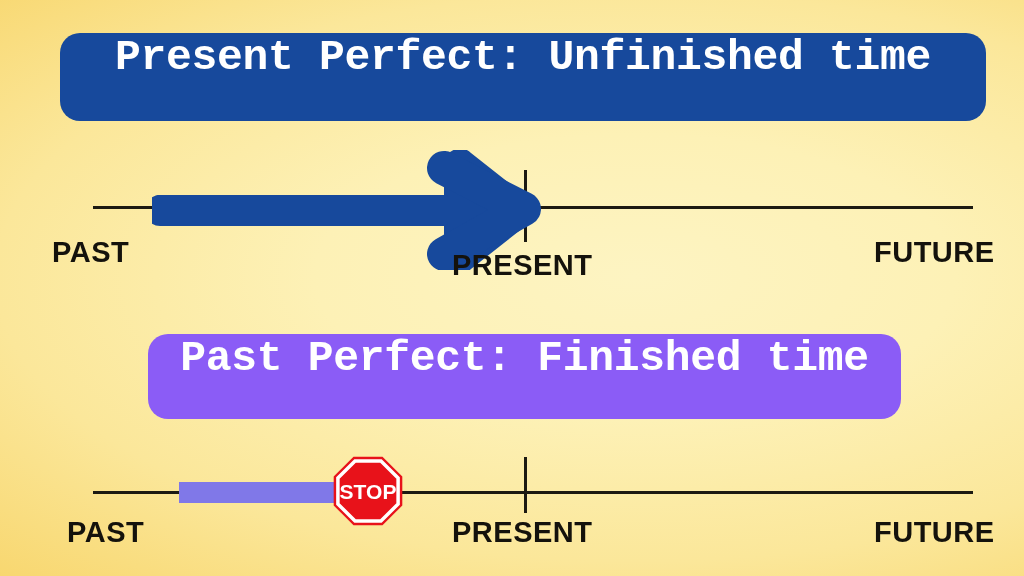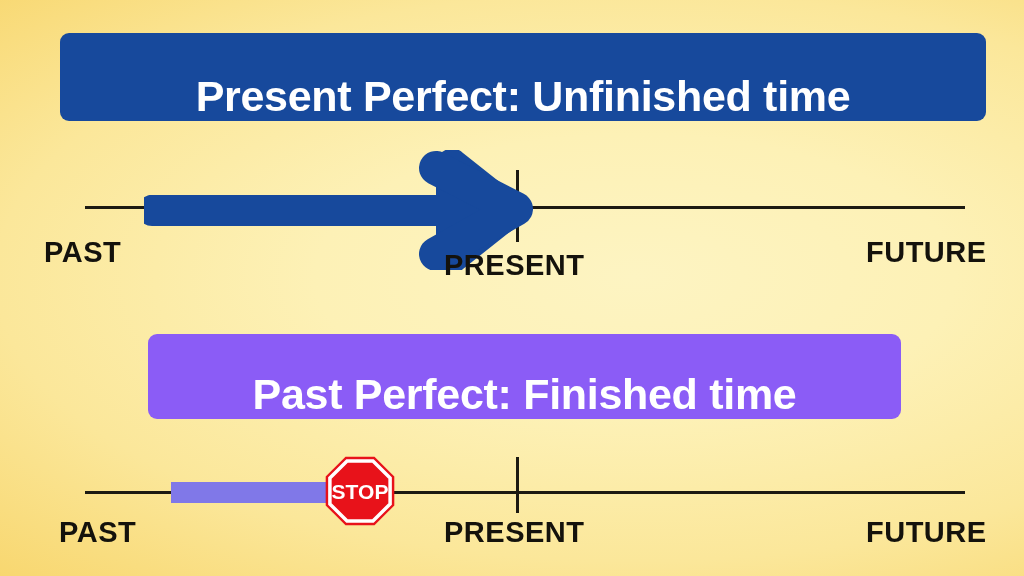--- a/index.html
+++ b/index.html
@@ -20,50 +20,51 @@
         #fdf4c2 0%,
         #fdf1b6 26%,
         #fbe79a 52%,
         #f8d872 74%,
         #f4c73f 100%);
   }
   
   .banner {
     position: absolute;
     display: flex;
-    align-items: flex-end;
+    align-items: flex-start;
     justify-content: center;
     box-sizing: border-box;
-    border-radius: 9px;
+    border-radius: 20px;
     color: #ffffff;
     font-weight: bold;
     letter-spacing: -0.3px;
     white-space: nowrap;
     text-rendering: optimizeLegibility;
+    font-family: Liberation Mono, monospace;
   }
   #banner-present-perfect {
     left: 60px;
     top: 33px;
     width: 926px;
     height: 88px;
     background: #17499c;
     font-size: 43px;
   }
   #banner-past-simple {
     left: 148px;
     top: 334px;
     width: 753px;
     height: 85px;
     background: #8b5cf6;
     font-size: 43px;
   }
   
   .timeline {
     position: absolute;
-    left: 4px;
+    left: 12px;
     width: 899px;
     padding-left: 28px;
   }
   #timeline-top { top: 150px; height: 140px; }
   #timeline-bottom { top: 440px; height: 136px; }
 
   .axis-line {
     position: absolute;
     height: 3px;
     background: #1c1a12;

